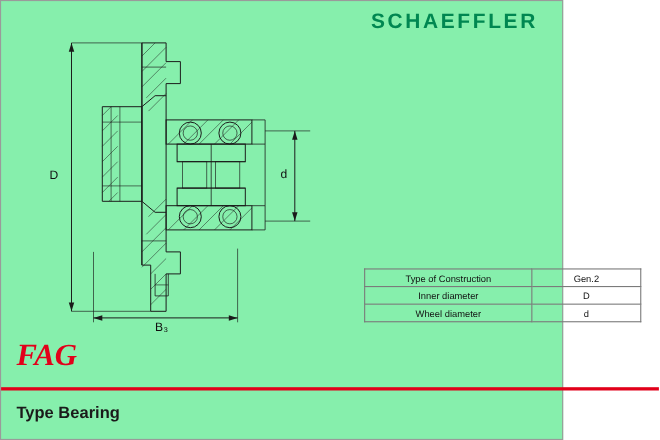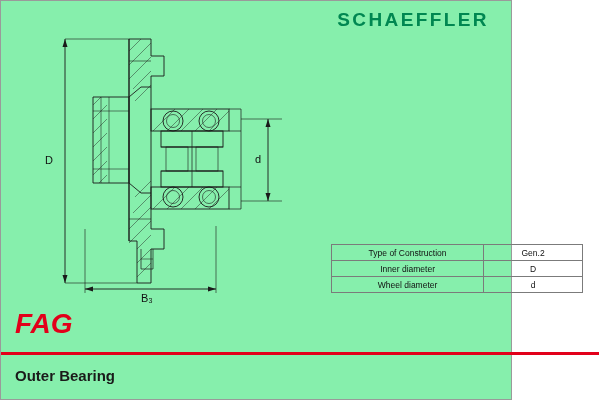--- a/index.html
+++ b/index.html
@@ -36,20 +36,21 @@
   #fag-logo {
     position: absolute;
     left: 14px;
     top: 308px;
     font-size: 28px;
     font-weight: bold;
     font-style: italic;
     color: #e2001a;
     letter-spacing: 0px;
     line-height: 30px;
+    font-family: Liberation Serif, serif;
   }
   
   #red-rule {
     position: absolute;
     left: 0px;
     top: 351px;
     width: 598px;
     height: 3px;
     background: #e2001a;
   }
@@ -231,15 +232,15 @@
       </tr>
       <tr>
         <td class="label">Wheel diameter</td>
         <td class="value">d</td>
       </tr>
     </tbody>
   </table>
 
   <div id="fag-logo">FAG</div>
   <div id="red-rule"></div>
-  <div id="caption">Outer Bearing</div>
+  <div id="caption">Type Bearing</div>
 
 </div>
 
 </body></html>

